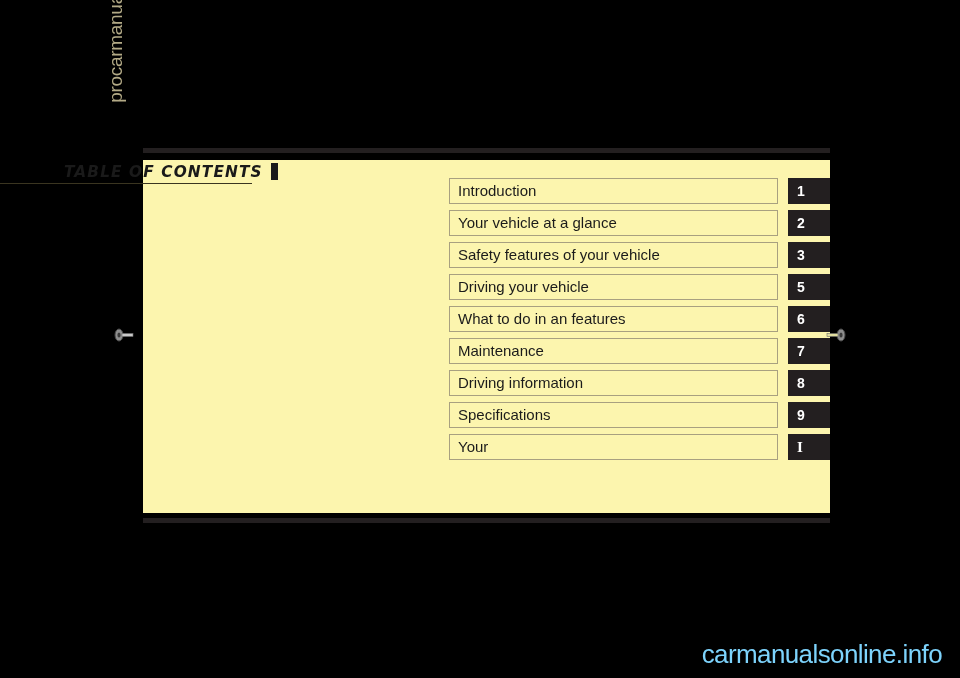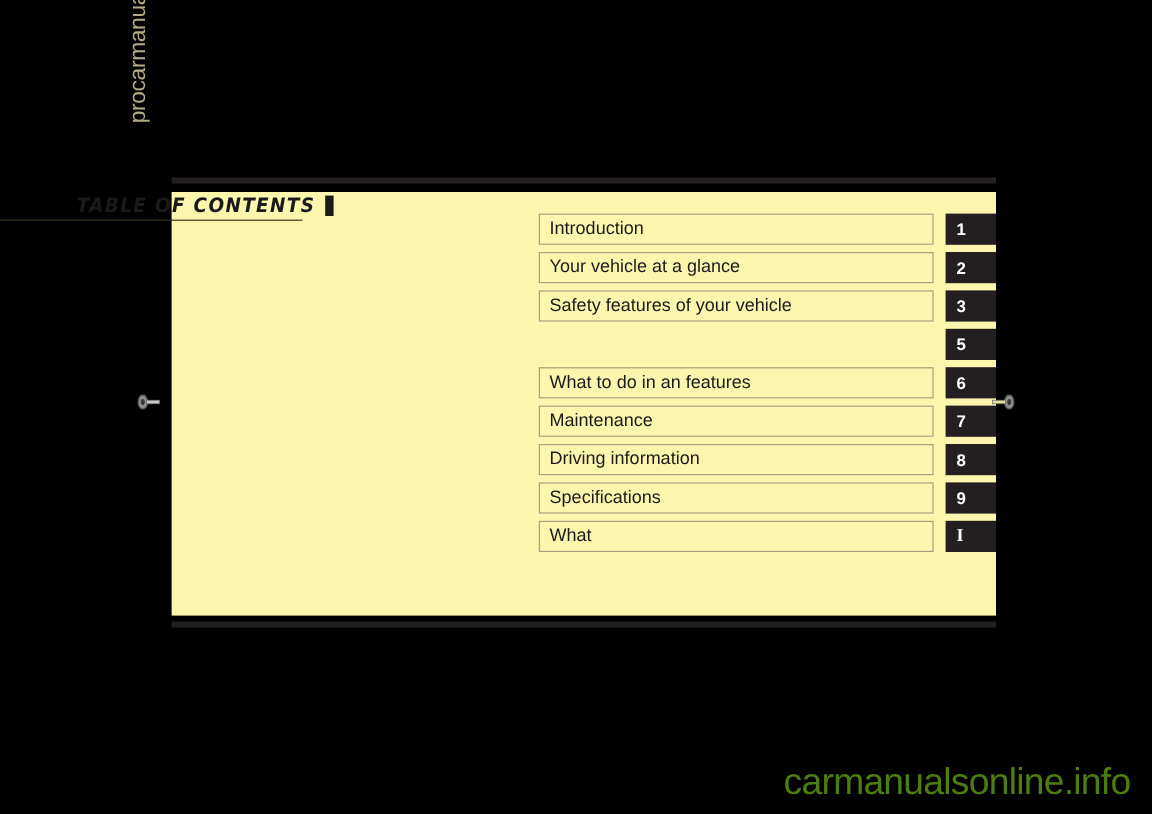--- a/index.html
+++ b/index.html
@@ -103,22 +103,22 @@
     text-align: right;
     line-height: 26px;
     pointer-events: none;
   }
 
   
   #watermark-bottom {
     position: absolute;
     right: 18px;
     bottom: 8px;
-    color: #4d7c0f;
-    font-size: 31px;
+    color: #7dd3fc;
+    font-size: 26px;
     letter-spacing: -0.6px;
     font-family: "Liberation Sans", sans-serif;
   }
 
   
   #contents-list {
     position: absolute;
     left: 449px;
     top: 178px;
     width: 342px;
@@ -201,37 +201,38 @@
     </div>
     <div class="contents-row">
       <div class="contents-label">Your vehicle at a glance</div>
       <div class="contents-tab">2</div>
     </div>
     <div class="contents-row">
       <div class="contents-label">Safety features of your vehicle</div>
       <div class="contents-tab">3</div>
     </div>
     <div class="contents-row">
+      <div class="contents-label">Driving your vehicle</div>
       <div class="contents-tab">5</div>
     </div>
     <div class="contents-row">
       <div class="contents-label">What to do in an features</div>
       <div class="contents-tab">6</div>
     </div>
     <div class="contents-row">
       <div class="contents-label">Maintenance</div>
       <div class="contents-tab">7</div>
     </div>
     <div class="contents-row">
       <div class="contents-label">Driving information</div>
       <div class="contents-tab">8</div>
     </div>
     <div class="contents-row">
       <div class="contents-label">Specifications</div>
       <div class="contents-tab">9</div>
     </div>
     <div class="contents-row">
-      <div class="contents-label">What</div>
+      <div class="contents-label">Your</div>
       <div class="contents-tab serif">I</div>
     </div>
   </div>
 
 <div id="watermark-bottom">carmanualsonline.info</div>
 
 </body></html>

